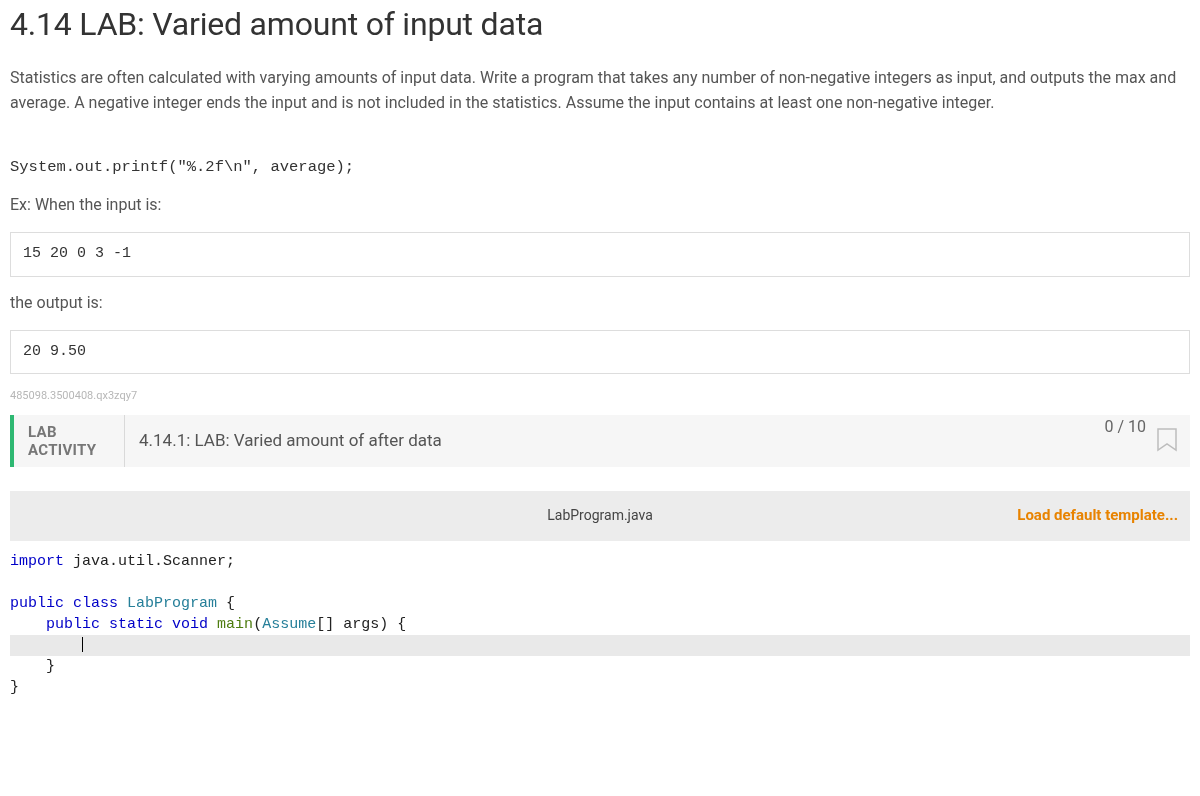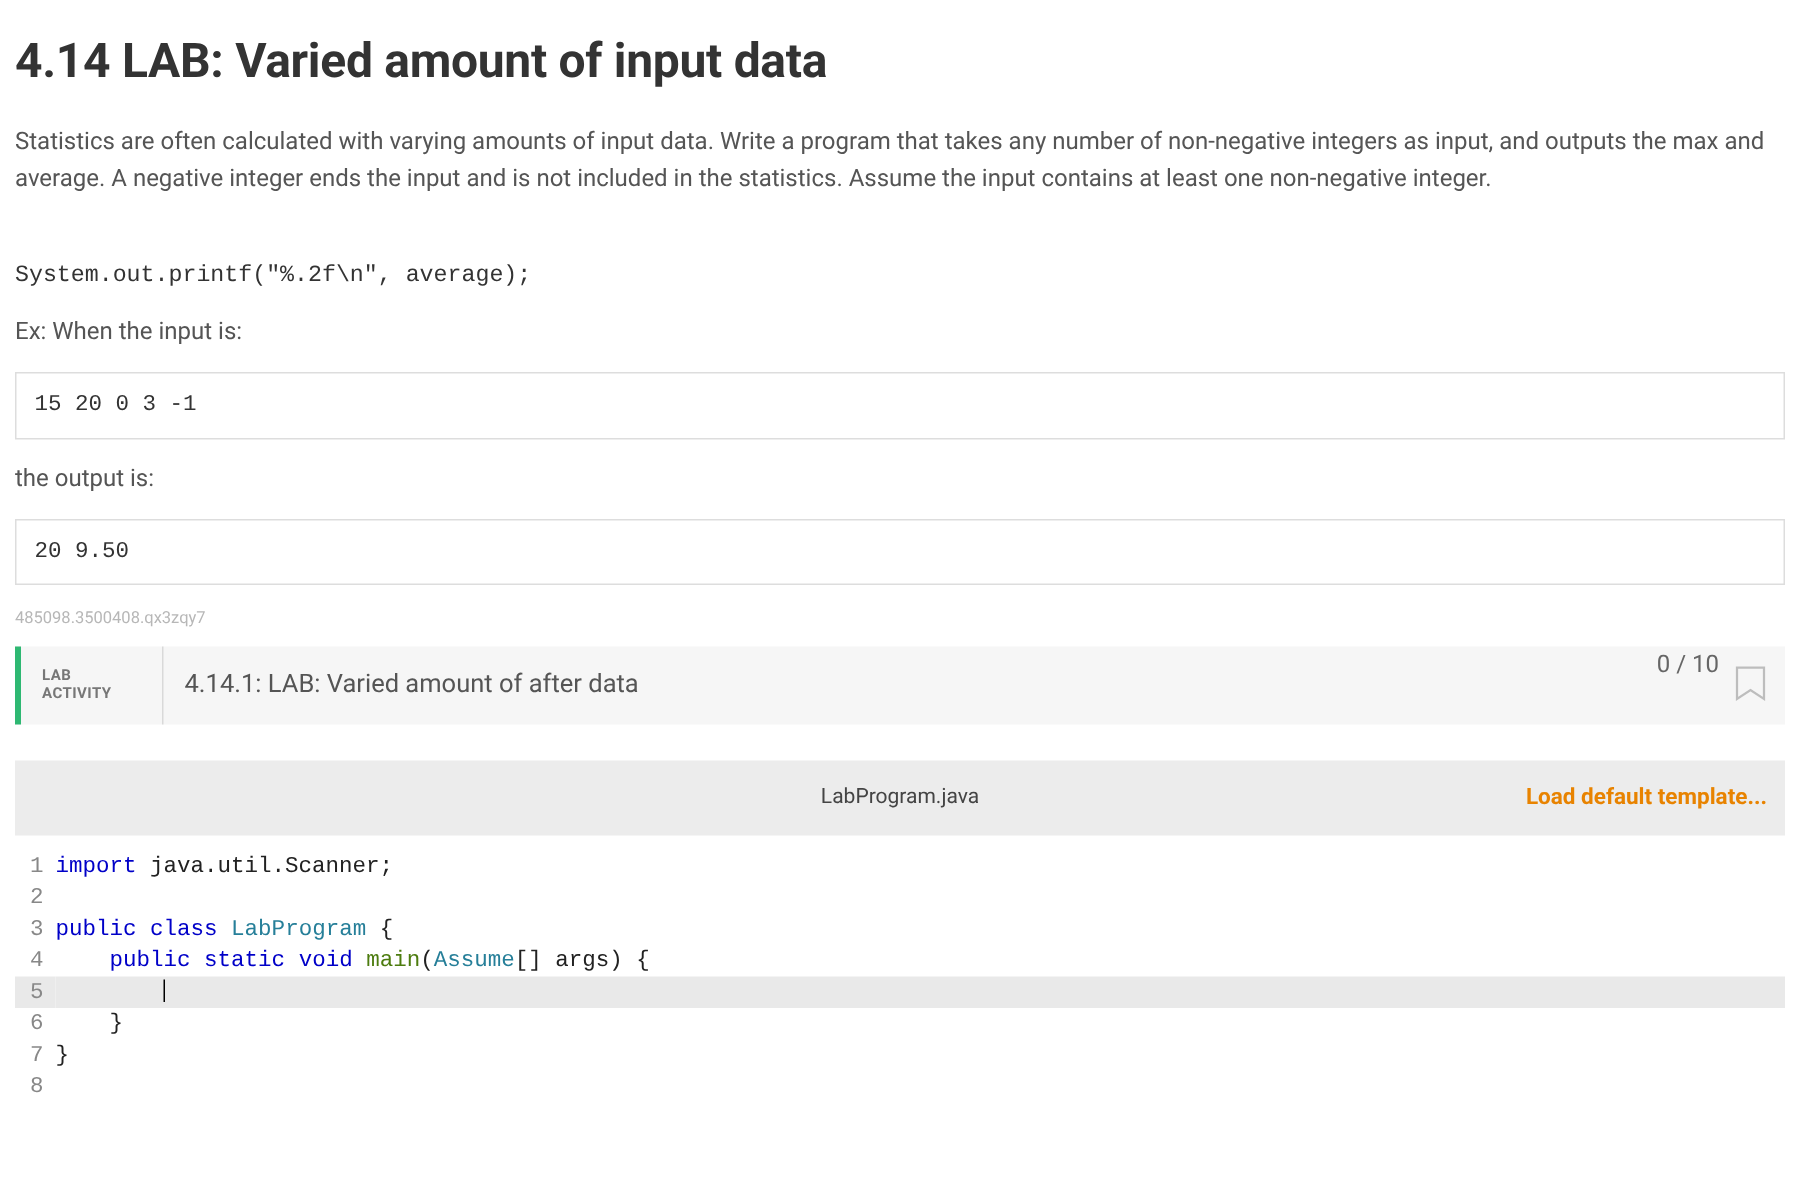--- a/index.html
+++ b/index.html
@@ -7,23 +7,23 @@
     margin: 0;
     padding: 0 10px;
     font-family: Roboto, "Helvetica Neue", Arial, sans-serif;
     color: #4a4a4a;
     background: #fff;
     font-size: 16px;
     line-height: 1.5;
   }
   h1.page-title {
     font-size: 32px;
-    font-weight: 700;
+    font-weight: 400;
     color: #333;
-    margin: 16px 0 18px 0;
+    margin: 0 0 18px 0;
     letter-spacing: -0.2px;
   }
   p.body-text {
     margin: 0 0 14px 0;
     color: #555;
     font-size: 16px;
     line-height: 1.55;
   }
   code.inline {
     font-family: "Courier New", Courier, monospace;
@@ -45,28 +45,28 @@
     margin: 10px 0 10px 0;
   }
   .activity-header {
     display: flex;
     align-items: stretch;
     border-left: 4px solid #2eb872;
     background: #f6f6f6;
     height: 52px;
   }
   .activity-type {
-    width: 95px;
+    width: 111px;
     display: flex;
     flex-direction: column;
     justify-content: center;
     align-items: flex-start;
     padding-left: 14px;
     border-right: 1px solid #d9d9d9;
-    font-size: 10px;
+    font-size: 15px;
     font-weight: 700;
     letter-spacing: 0.3px;
     color: #777;
     line-height: 1.2;
   }
   .activity-title {
     flex: 1;
     display: flex;
     align-items: center;
     padding-left: 14px;
@@ -187,27 +187,20 @@
     </span>
   </div>
 </div>
 
 <div class="editor-bar">
   <div class="file-label">LabProgram.java</div>
   <div class="load-template">Load default template...</div>
 </div>
 
 <div class="code-area">
-  <div class="gutter"><span>1</span>
-<span>2</span>
-<span>3</span>
-<span>4</span>
-<span class="hl">5</span><span>6</span>
-<span>7</span>
-<span>8</span></div>
   <div class="code"><span><span class="kw">import</span> java.util.Scanner;</span>
 <span> </span>
 <span><span class="kw">public</span> <span class="kw">class</span> <span class="cls">LabProgram</span> {</span>
 <span>    <span class="kw">public</span> <span class="kw">static</span> <span class="kw">void</span> <span class="fn">main</span>(<span class="str-type">Assume</span><span>[] args) {</span></span>
 <span class="hl-line">        <span class="cursor"></span></span><span>    }</span>
 <span>}</span>
 <span> </span></div>
 </div>
 
 </body></html>

